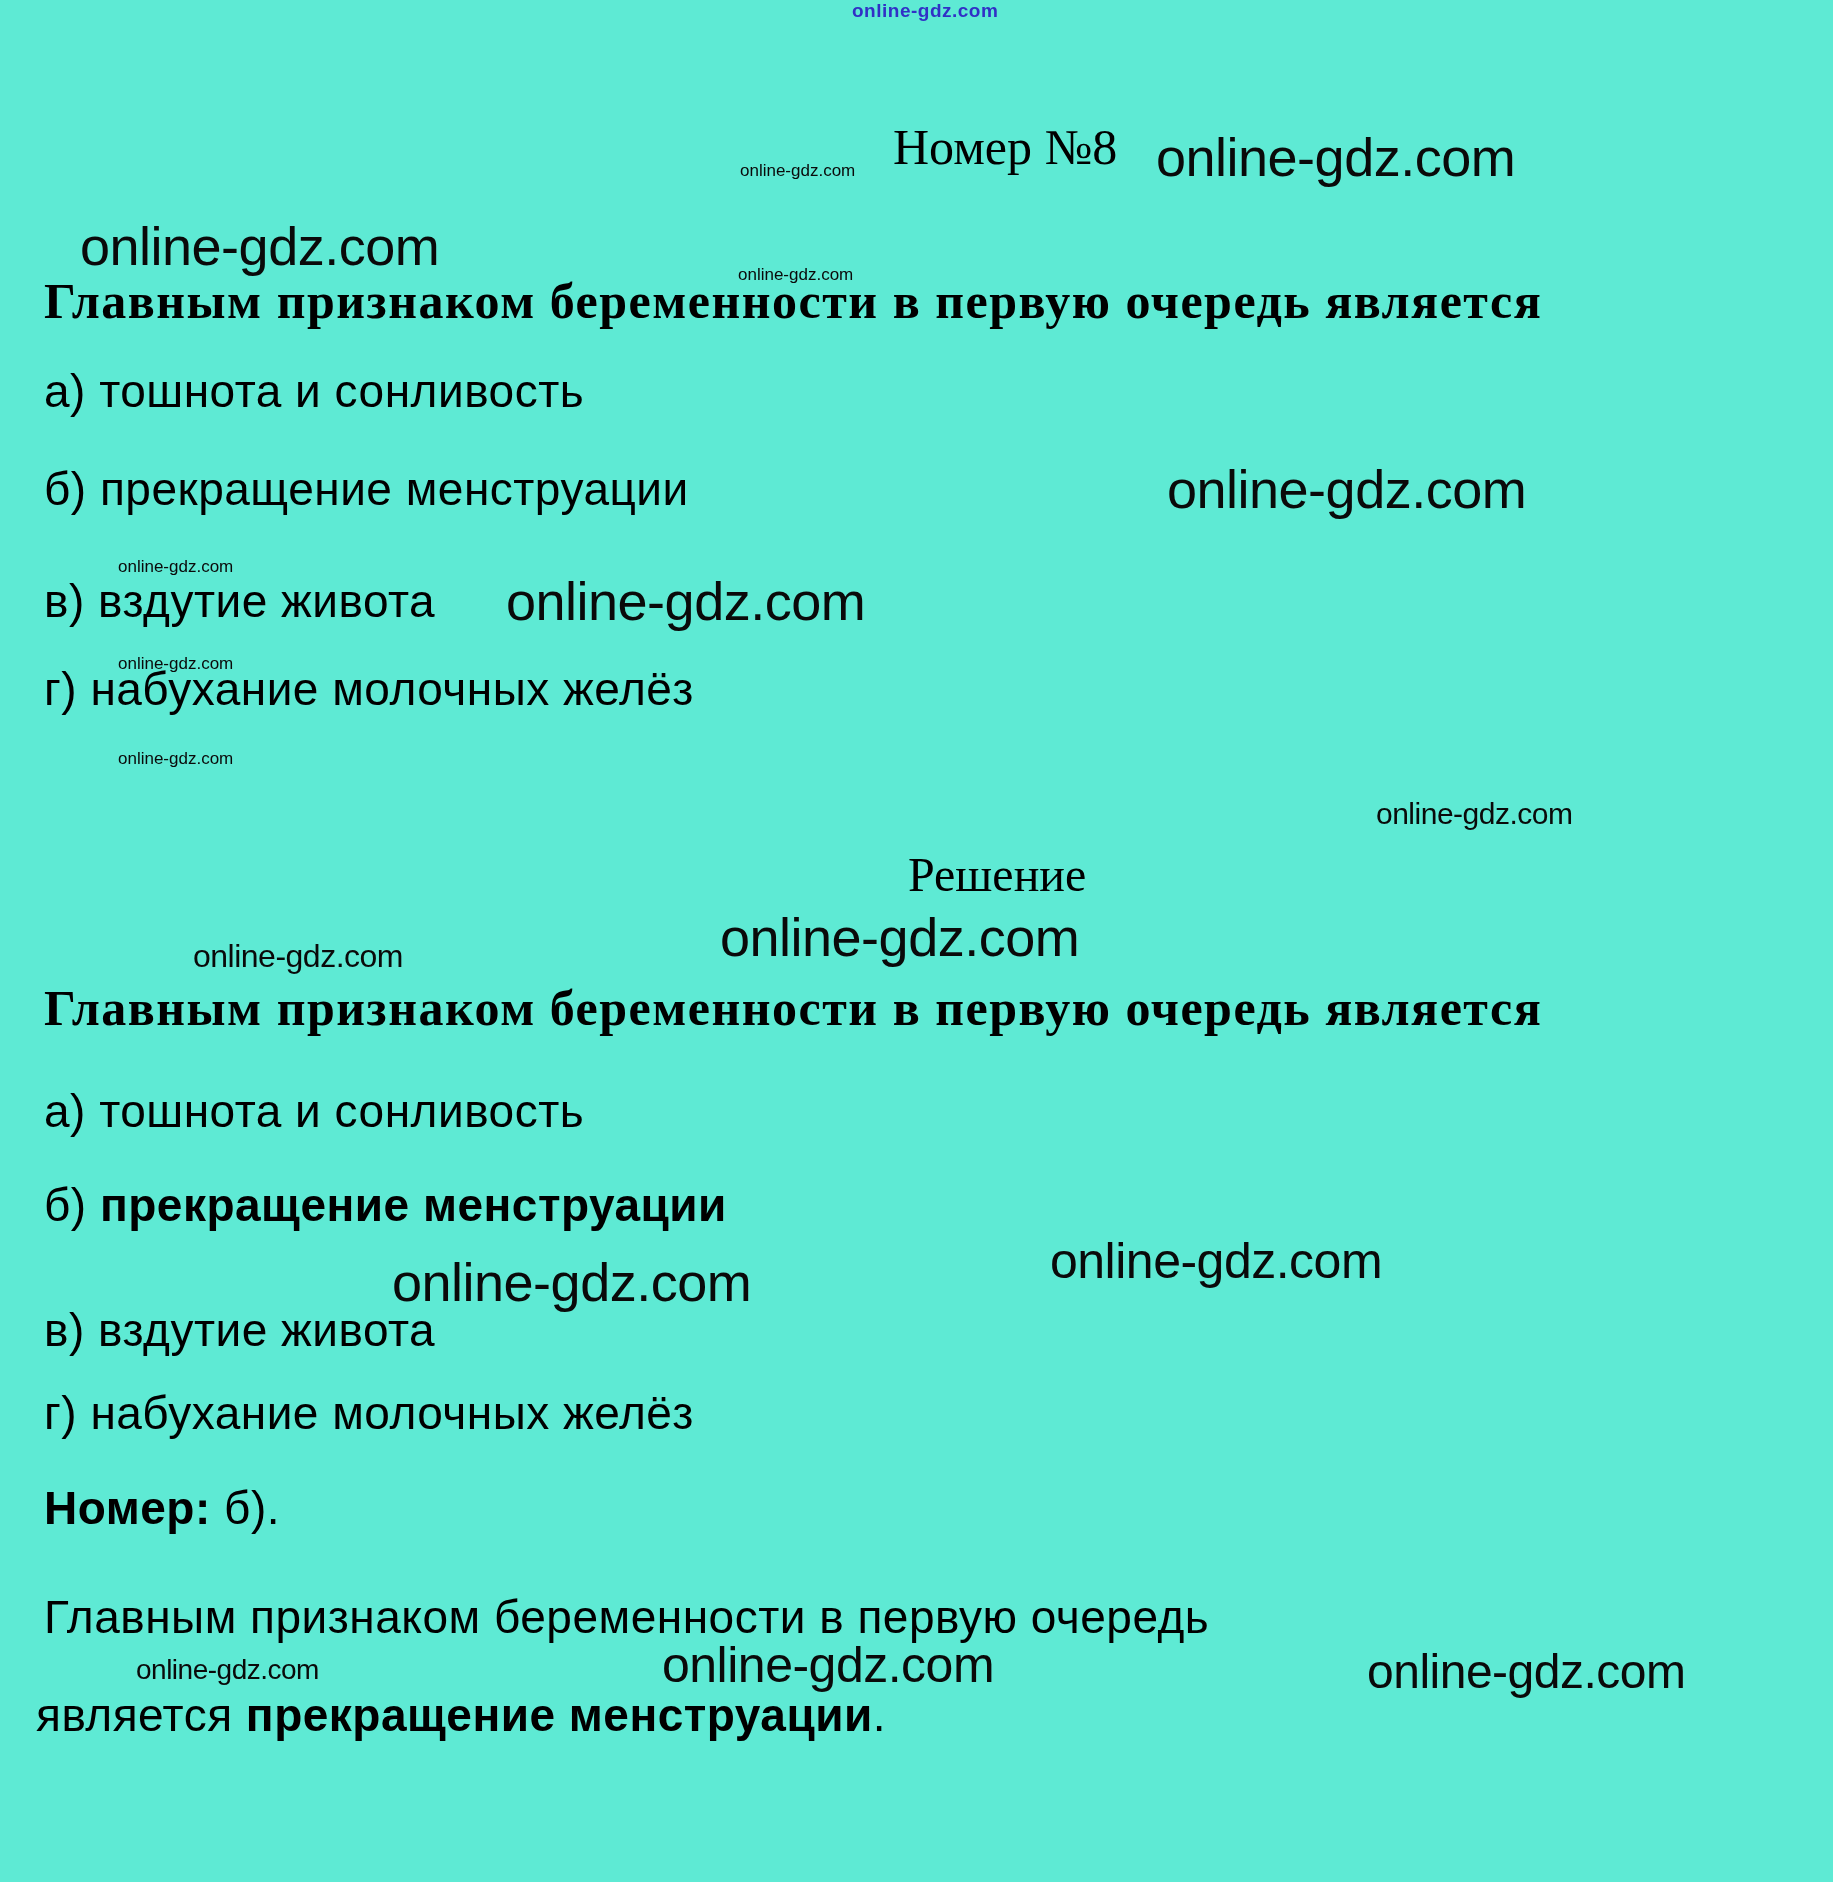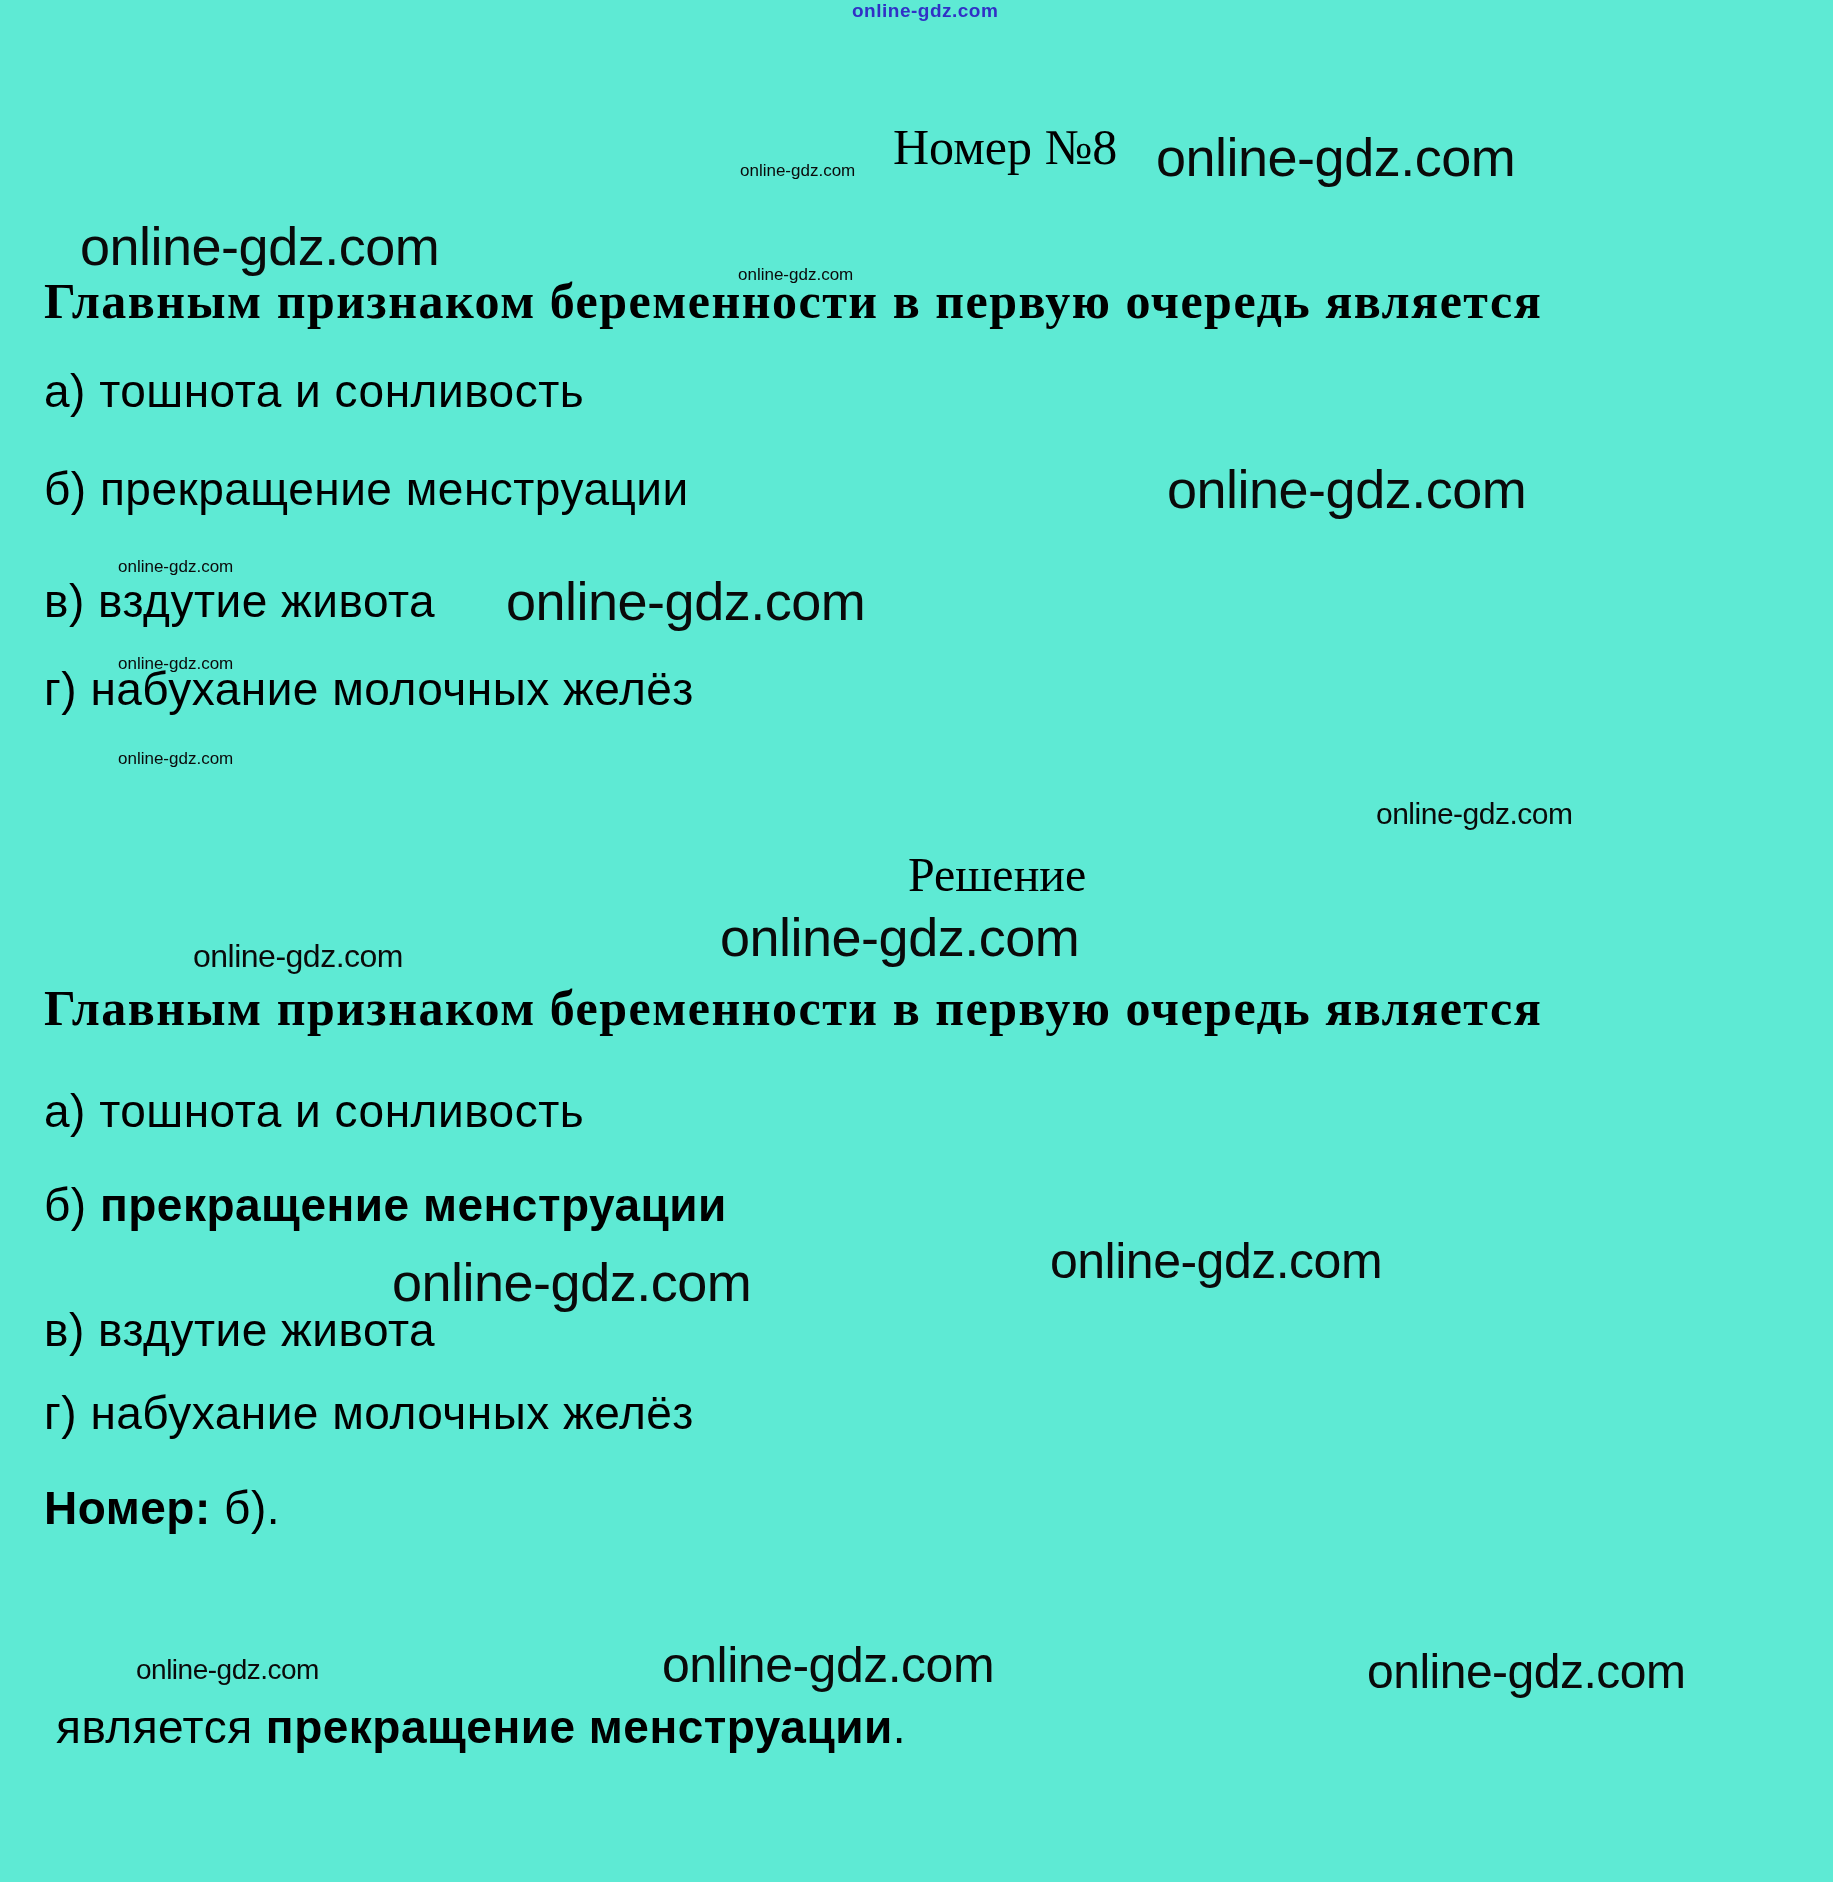--- a/index.html
+++ b/index.html
@@ -65,20 +65,21 @@
 
   <div class="abs wm wm-big" style="left:392px;top:1255px;">online-gdz.com</div>
   <div class="abs wm wm-big2" style="left:1050px;top:1236px;">online-gdz.com</div>
 
   <div class="abs t" style="left:44px;top:1307px;">в) вздутие живота</div>
 
   <div class="abs t" style="left:44px;top:1390px;">г) набухание молочных желёз</div>
 
   <div class="abs t" style="left:44px;top:1485px;"><span class="b">Номер:</span><span> б).</span></div>
 
+  <div class="abs t" style="left:44px;top:1594px;">Главным признаком беременности в первую очередь</div>
 
   <div class="abs wm wm-med3" style="left:136px;top:1656px;">online-gdz.com</div>
   <div class="abs wm wm-big2" style="left:662px;top:1640px;">online-gdz.com</div>
   <div class="abs wm wm-big3" style="left:1367px;top:1648px;">online-gdz.com</div>
 
-  <div class="abs t" style="left:56px;top:1692px;margin-top:12px;"><span>является </span><span class="b">прекращение менструации</span><span>.</span></div>
+  <div class="abs t" style="left:36px;top:1692px;"><span>является </span><span class="b">прекращение менструации</span><span>.</span></div>
 
 </div>
 
 </body></html>

